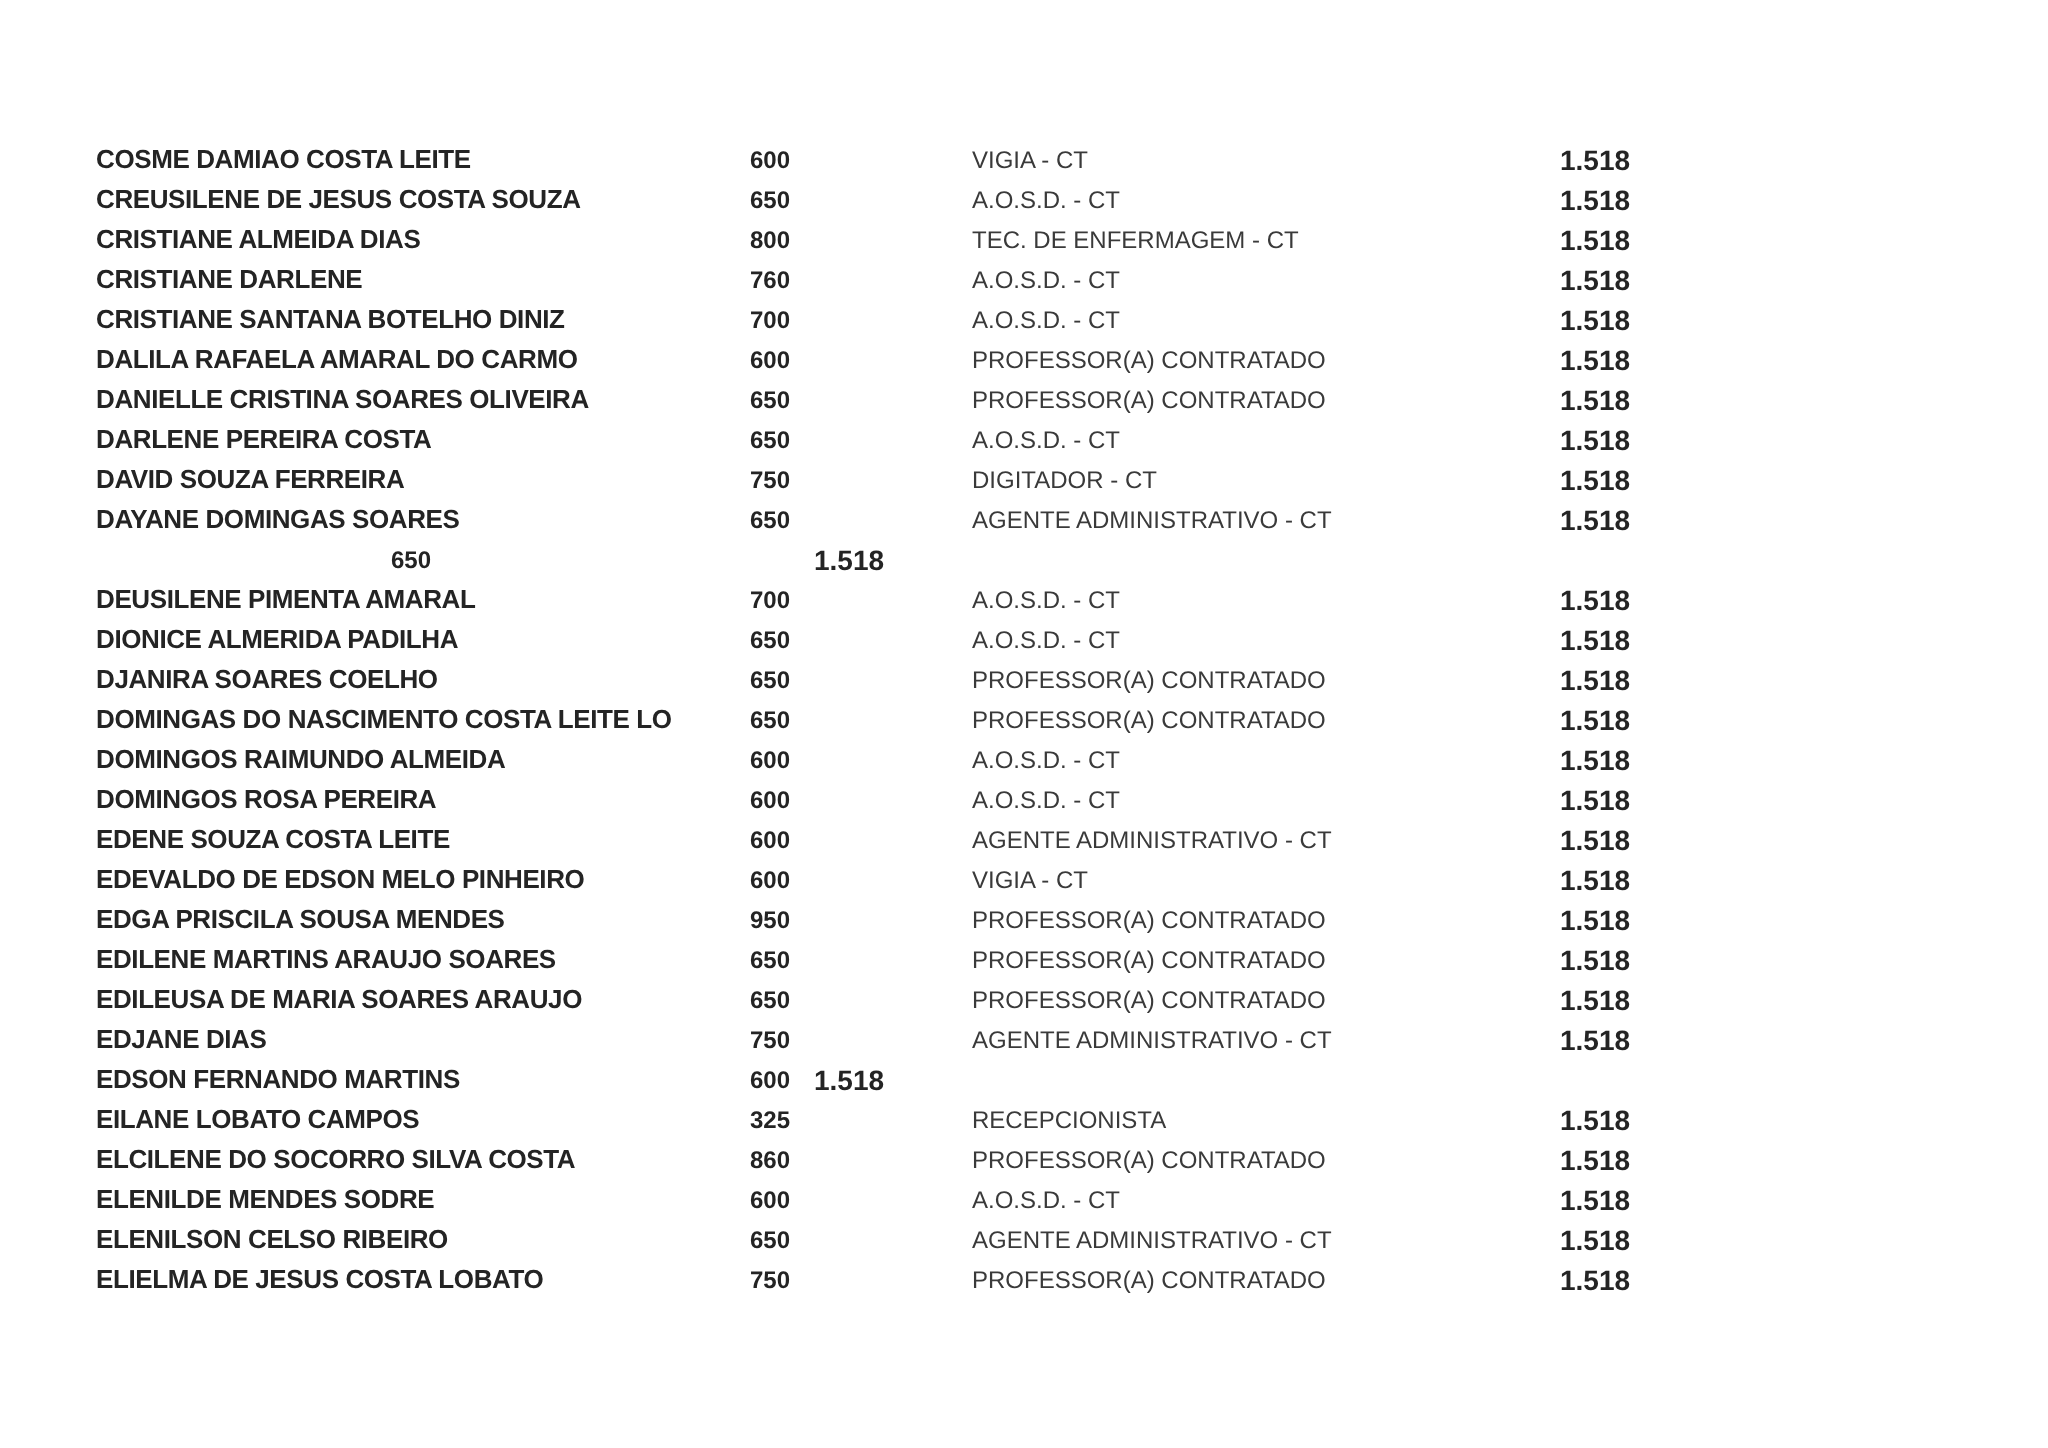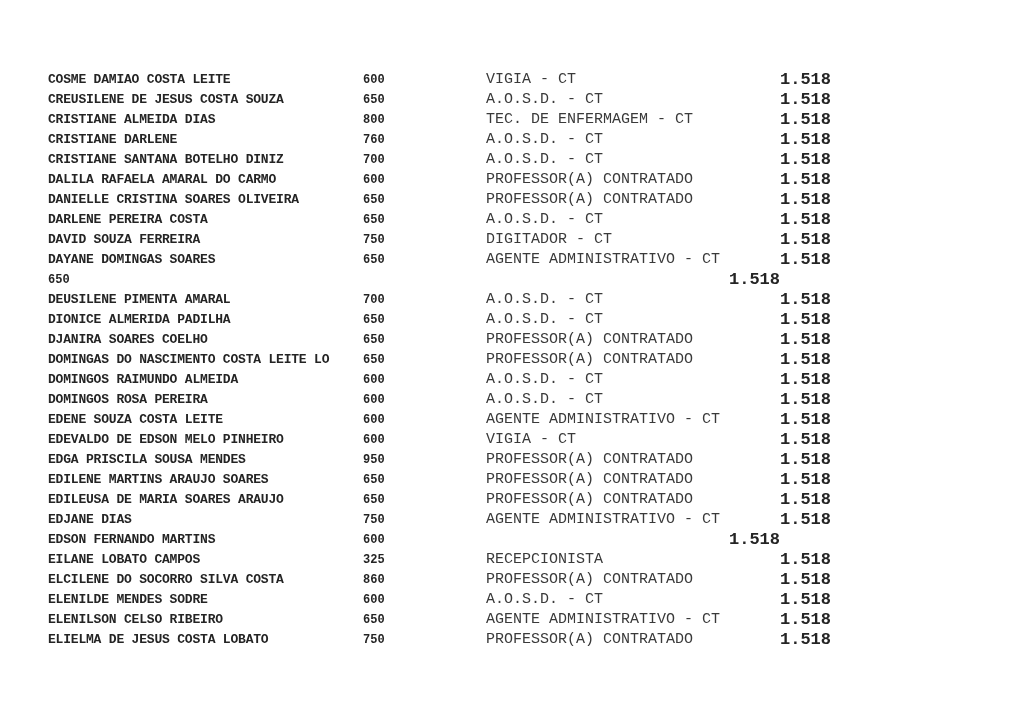--- a/index.html
+++ b/index.html
@@ -7,21 +7,20 @@
     padding: 0;
     background: #ffffff;
     font-family: "Liberation Sans", sans-serif;
   }
   .page {
     position: relative;
     width: 1024px;
     height: 724px;
     background: #ffffff;
     overflow: hidden;
-    font-family: Liberation Mono, monospace;
   }
   .rows {
     position: absolute;
     top: 70px;
     left: 48px;
     width: 781px;
   }
   .row {
     display: grid;
     grid-template-columns: 315px 44px 373px 49px;
@@ -35,35 +34,34 @@
     font-size: 13px;
     color: #242424;
     letter-spacing: -0.2px;
     white-space: nowrap;
     overflow: hidden;
   }
   .cell.amount {
     font-weight: 700;
     font-size: 12px;
     color: #242424;
-    text-align: left;
+    text-align: center;
   }
   .cell.role {
     font-weight: 400;
-    font-size: 15px;
+    font-size: 12px;
     color: #3a3a3a;
     padding-left: 79px;
     white-space: nowrap;
     overflow: hidden;
   }
   .cell.value {
     font-weight: 700;
-    font-size: 17px;
+    font-size: 14px;
     color: #242424;
-    text-align: right;
   }
 </style>
 </head>
 <body>
 
 <div class="page">
   <div class="rows" id="rows">
   <div class="row">
     <span class="cell name">COSME DAMIAO COSTA LEITE</span>
     <span class="cell amount">600</span>

